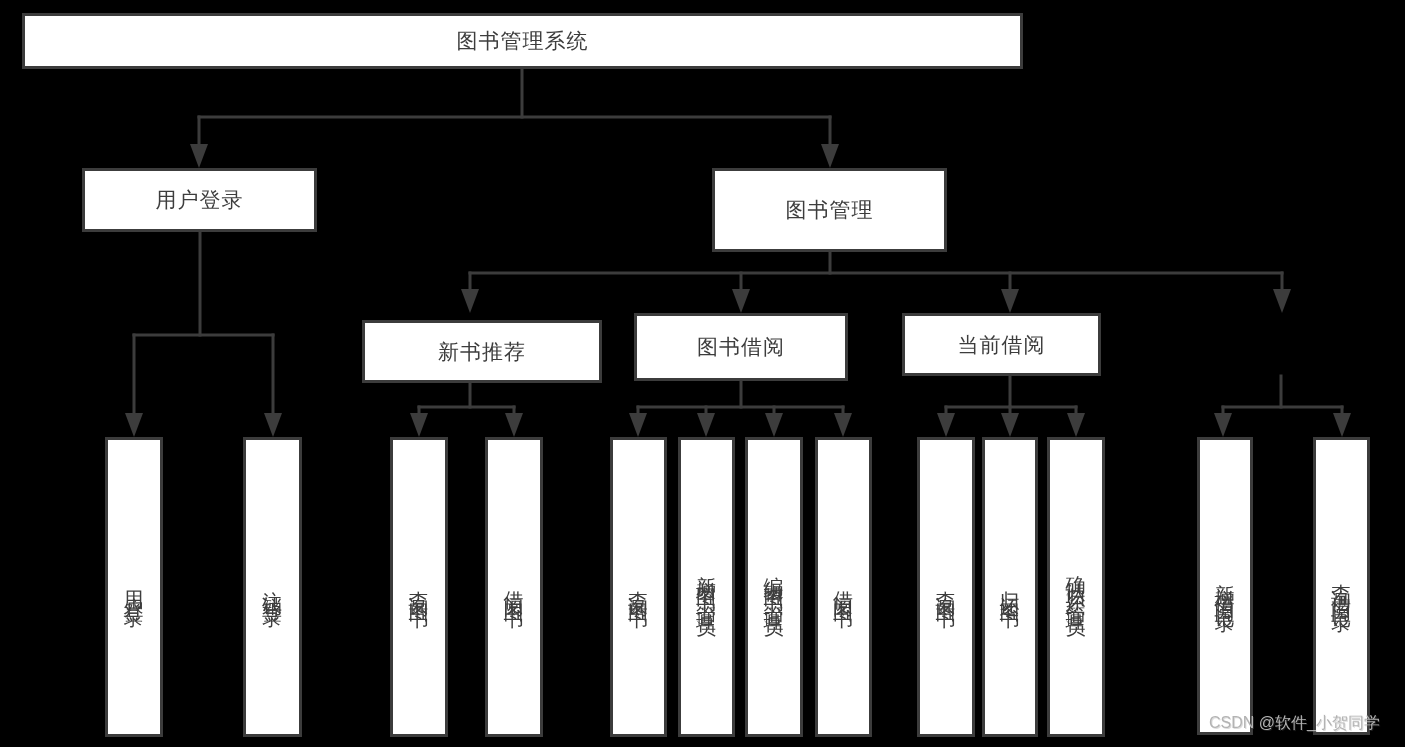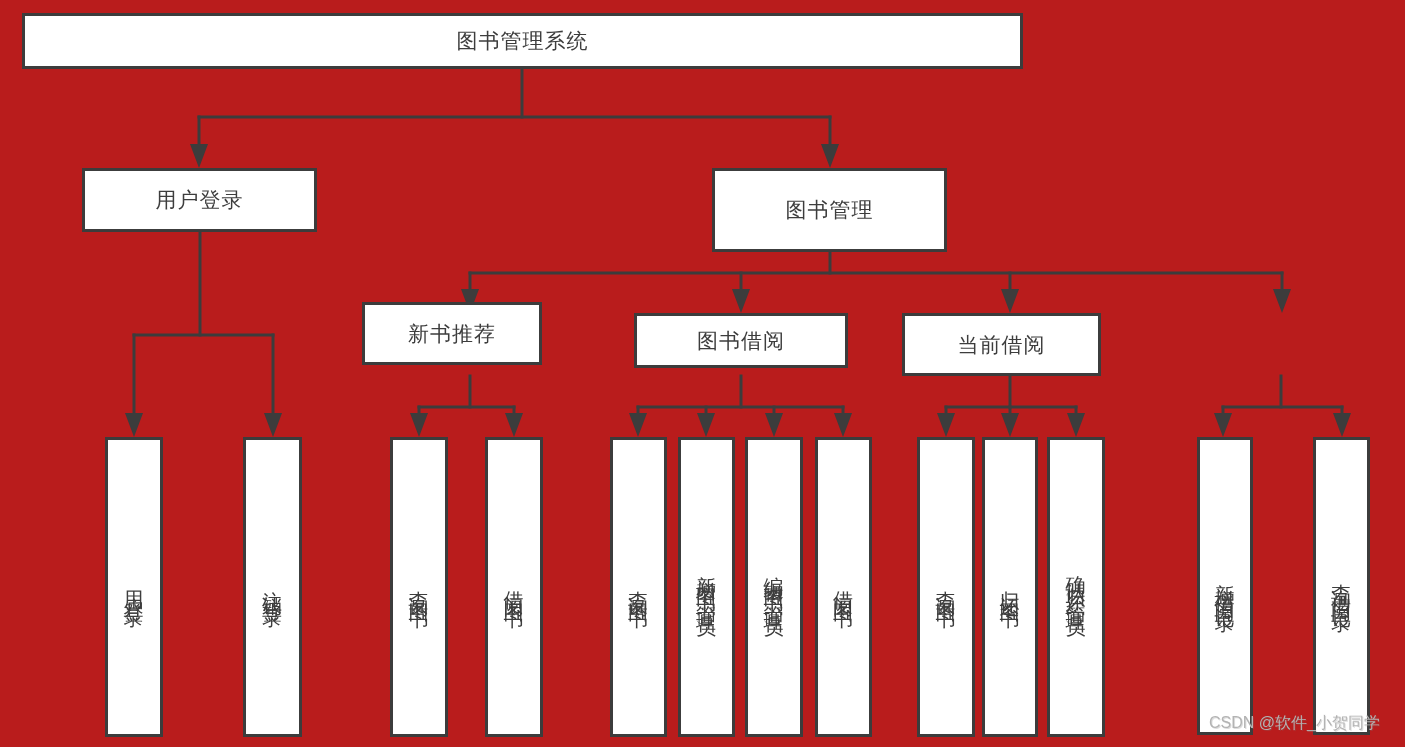--- a/index.html
+++ b/index.html
@@ -4,21 +4,21 @@
 <style>
   :root{
     --line:#3c3c3c;
     --text:#3d3d3d;
     --wm:#b3b3b3;
   }
   html,body{margin:0;padding:0;background:#ffffff;}
   .stage{
     position:relative;
     width:1405px;height:747px;
-    background:#b91c1c;
+    background:#000000;
     font-family:"Liberation Sans", sans-serif;
     overflow:hidden;
   }
   .stage svg{position:absolute;left:0;top:0;}
   .node{
     position:absolute;
     box-sizing:border-box;
     border:3px solid var(--line);
     background:#ffffff;
     display:flex;
@@ -117,24 +117,24 @@
     <span class="label">图书管理系统</span>
   </div>
 
   <div class="node hbox" style="left:82px;top:168px;width:235px;height:64px;">
     <span class="label">用户登录</span>
   </div>
   <div class="node hbox" style="left:712px;top:168px;width:235px;height:84px;">
     <span class="label">图书管理</span>
   </div>
 
-  <div class="node hbox" style="left:362px;top:302px;width:180px;height:63px;">
+  <div class="node hbox" style="left:362px;top:320px;width:240px;height:63px;">
     <span class="label">新书推荐</span>
   </div>
-  <div class="node hbox" style="left:634px;top:313px;width:214px;height:55px;">
+  <div class="node hbox" style="left:634px;top:313px;width:214px;height:68px;">
     <span class="label">图书借阅</span>
   </div>
   <div class="node hbox" style="left:902px;top:313px;width:199px;height:63px;">
     <span class="label">当前借阅</span>
   </div>
 
   <div class="node vbox" style="left:105px;top:437px;width:58px;height:300px;">
     <span class="label">用户登录</span>
   </div>
   <div class="node vbox" style="left:243px;top:437px;width:59px;height:300px;">

